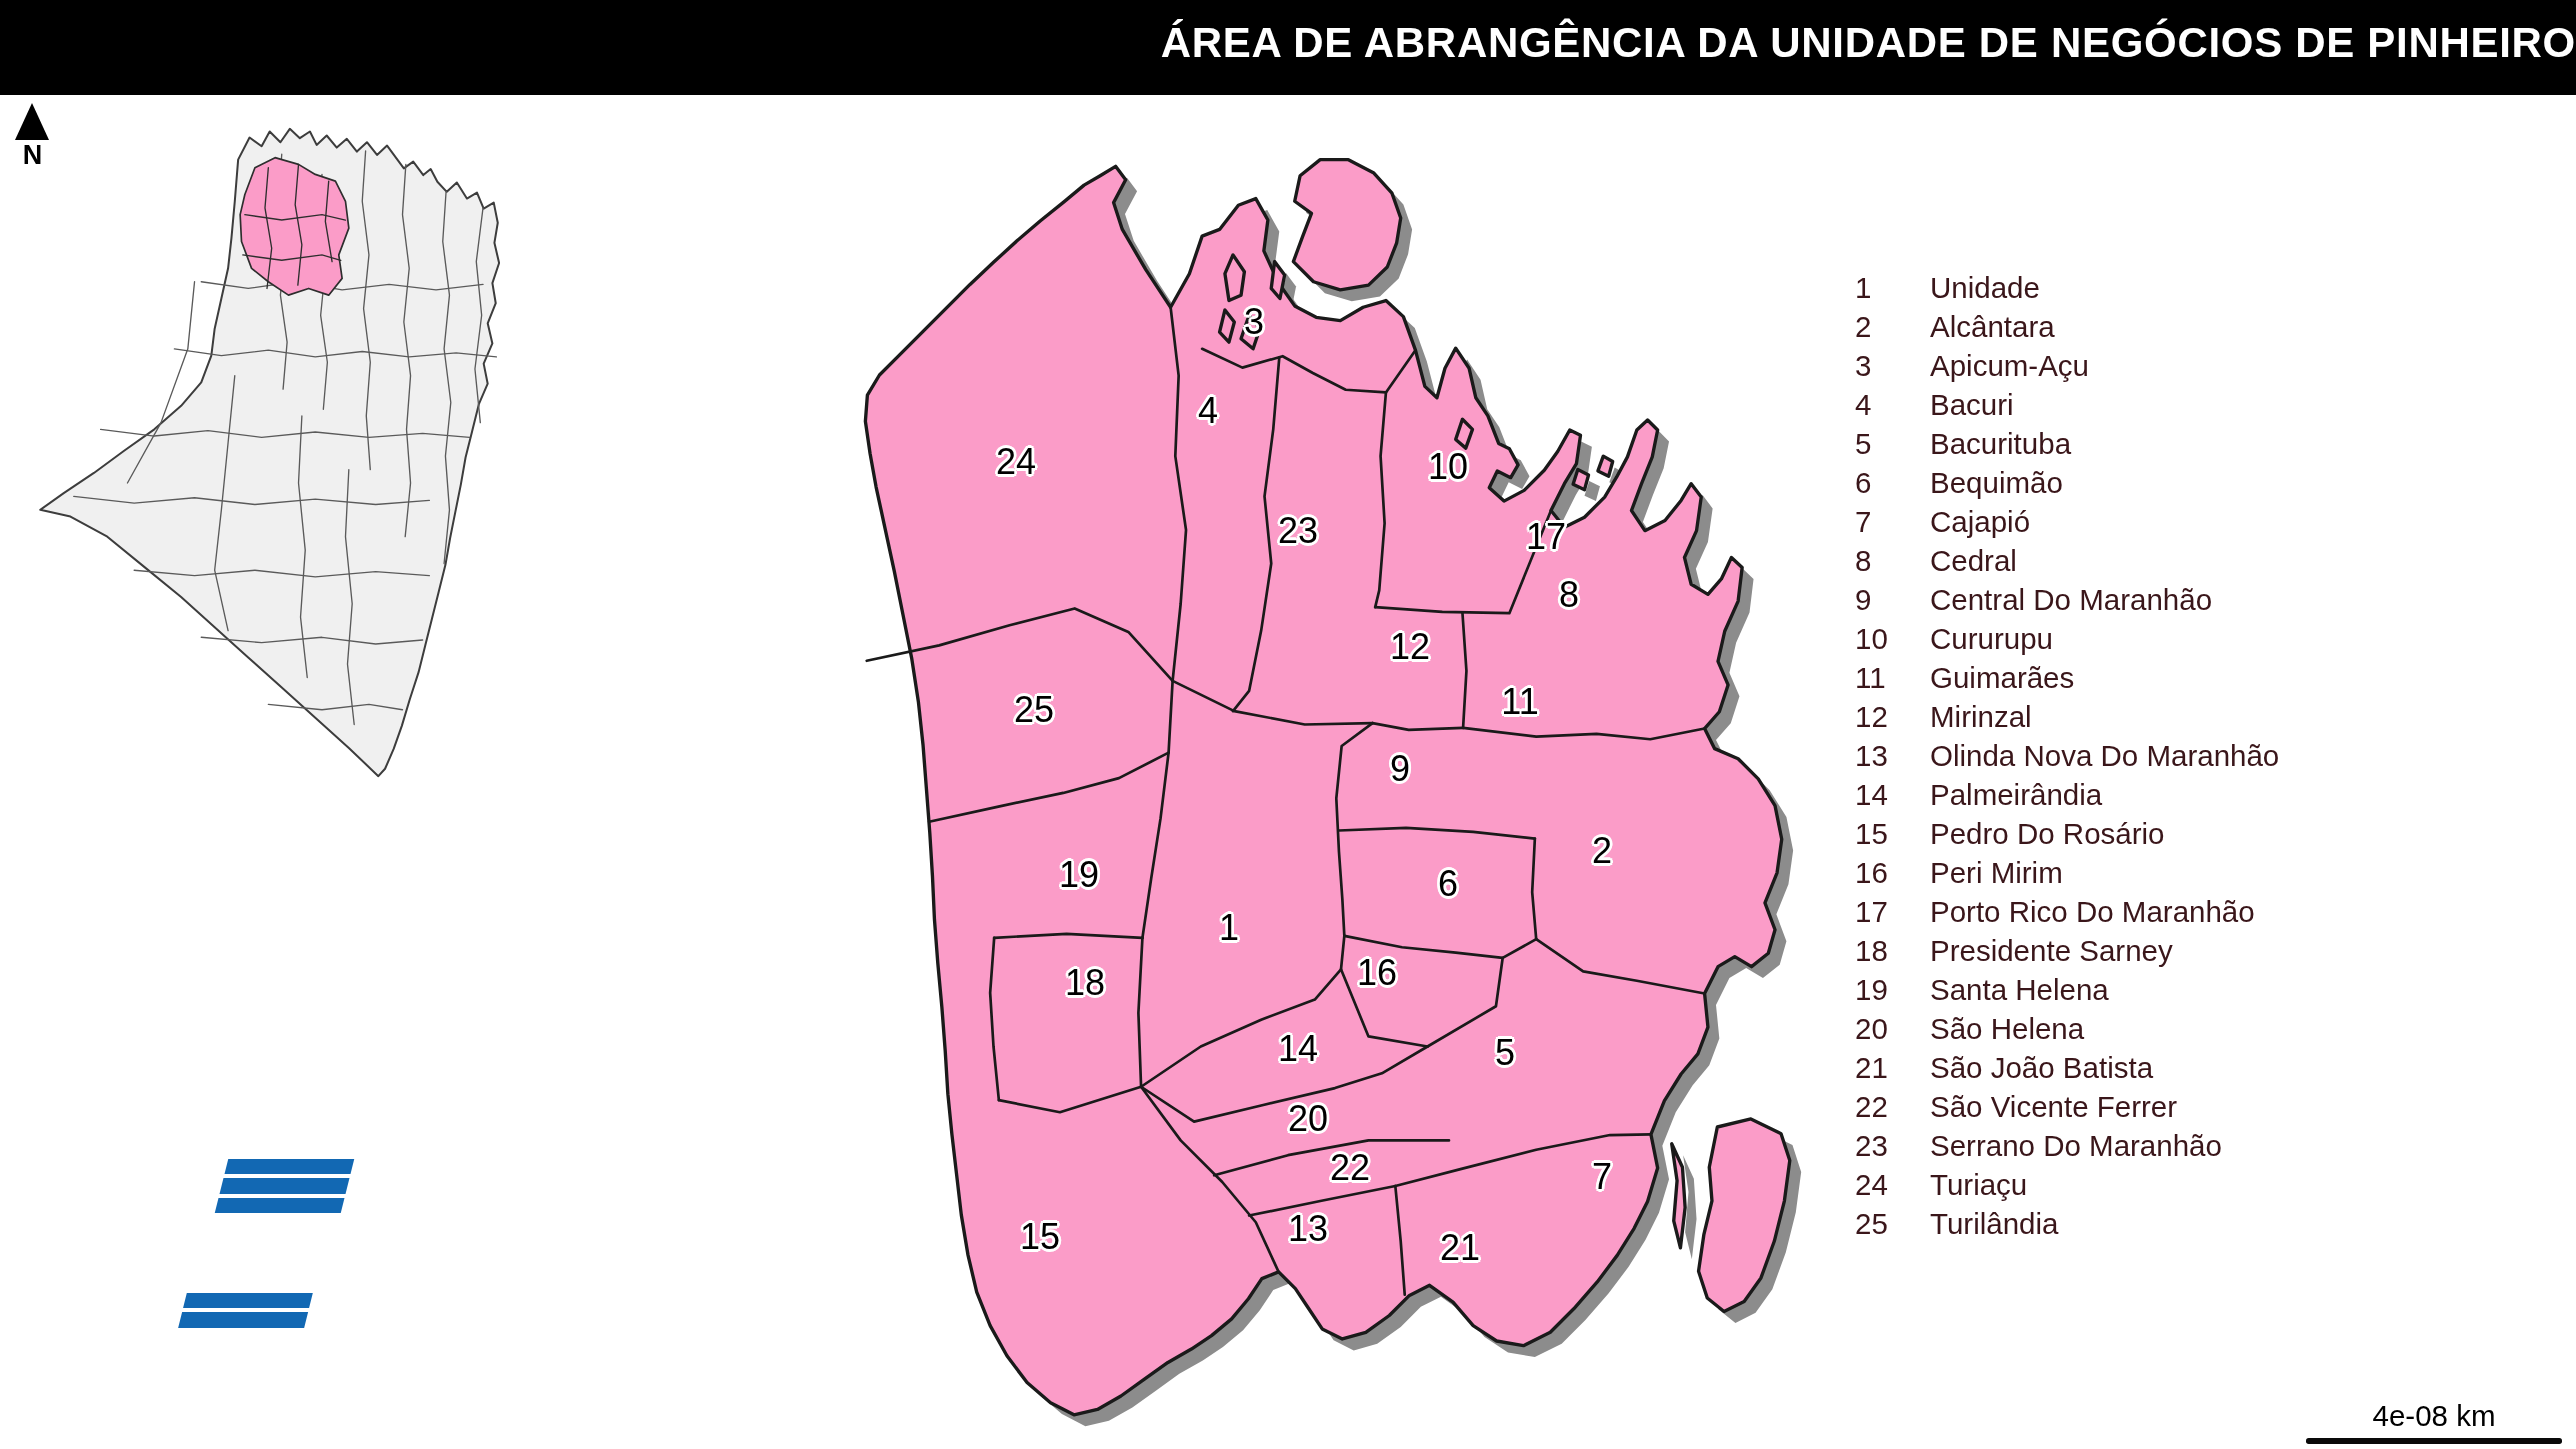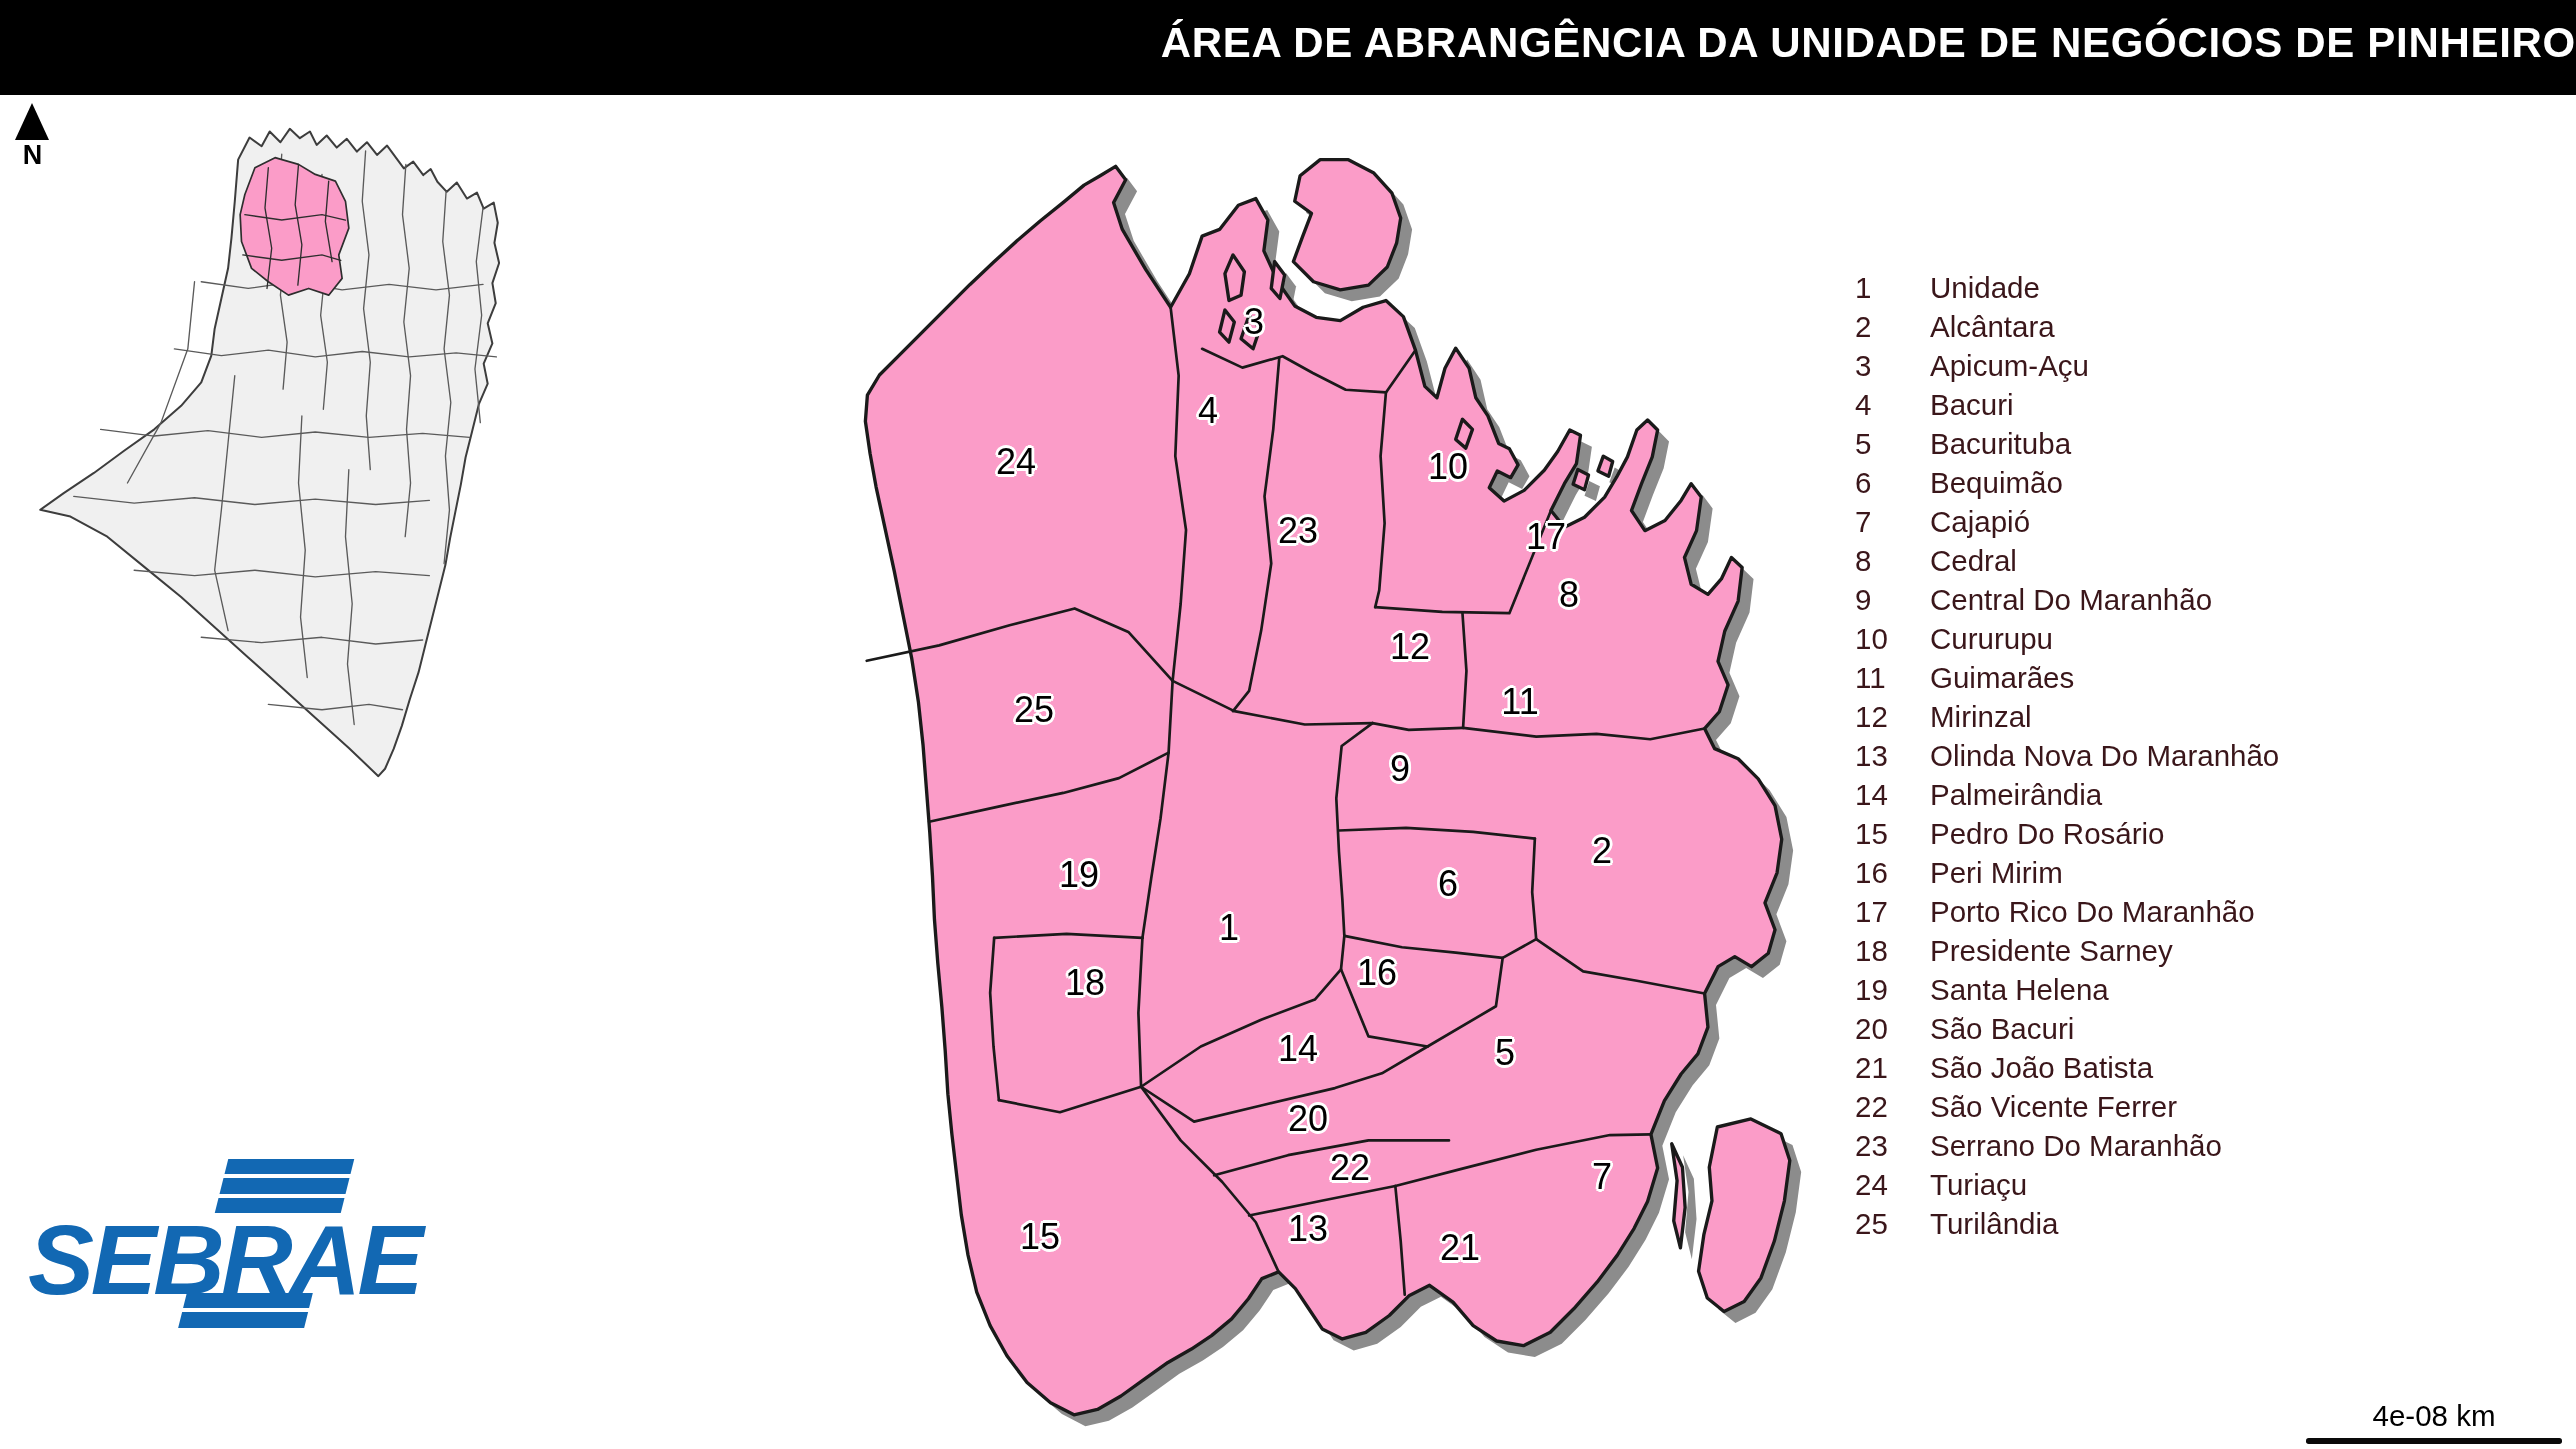--- a/index.html
+++ b/index.html
@@ -367,21 +367,21 @@
     <div class="legend-row">
       <span class="legend-number">18</span>
       <span class="legend-name">Presidente Sarney</span>
     </div>
     <div class="legend-row">
       <span class="legend-number">19</span>
       <span class="legend-name">Santa Helena</span>
     </div>
     <div class="legend-row">
       <span class="legend-number">20</span>
-      <span class="legend-name">São Bacuri</span>
+      <span class="legend-name">São Helena</span>
     </div>
     <div class="legend-row">
       <span class="legend-number">21</span>
       <span class="legend-name">São João Batista</span>
     </div>
     <div class="legend-row">
       <span class="legend-number">22</span>
       <span class="legend-name">São Vicente Ferrer</span>
     </div>
     <div class="legend-row">
@@ -397,21 +397,20 @@
       <span class="legend-name">Turilândia</span>
     </div>
 </div>
 
 <div class="sebrae-logo">
   <div class="logo-bars bars-top">
     <div class="bar"></div>
       <div class="bar"></div>
       <div class="bar"></div>
   </div>
-  <div class="logo-text">SEBRAE</div>
   <div class="logo-bars bars-bottom">
     <div class="bar"></div>
       <div class="bar"></div>
   </div>
 </div>
 
 <div class="credits">
 </div>
 
 <div class="scalebar">

